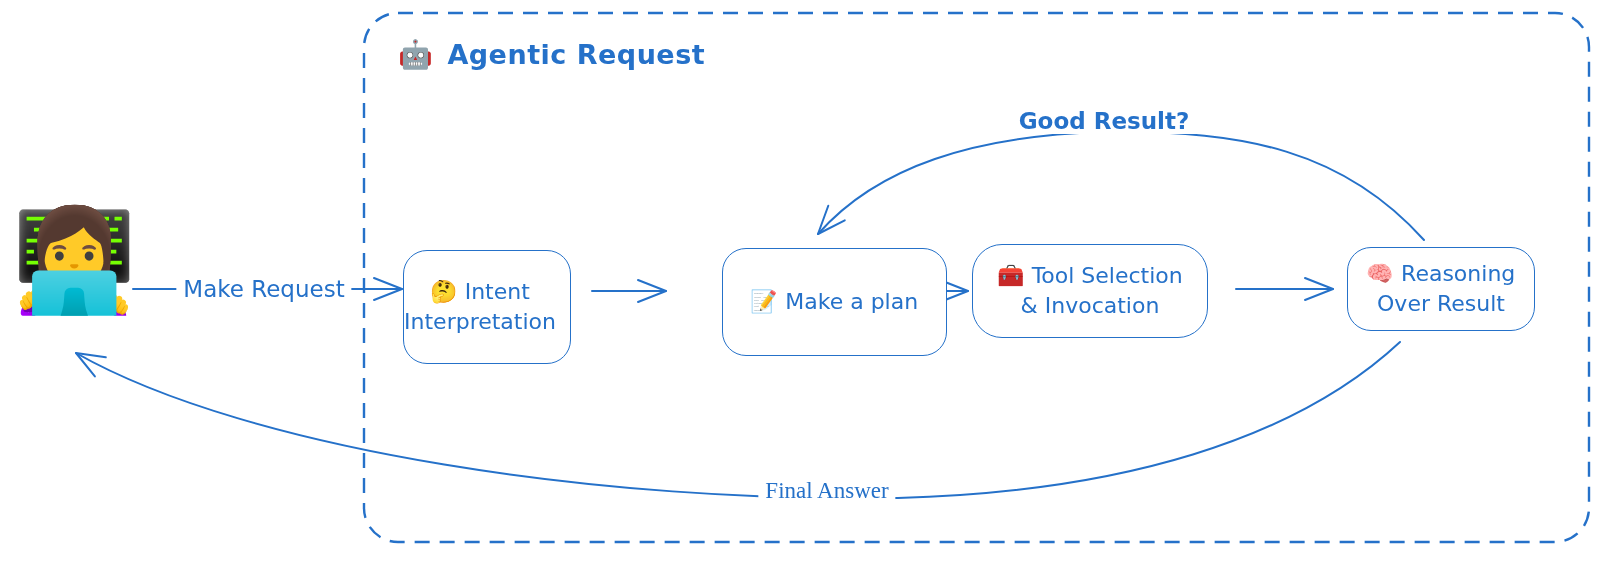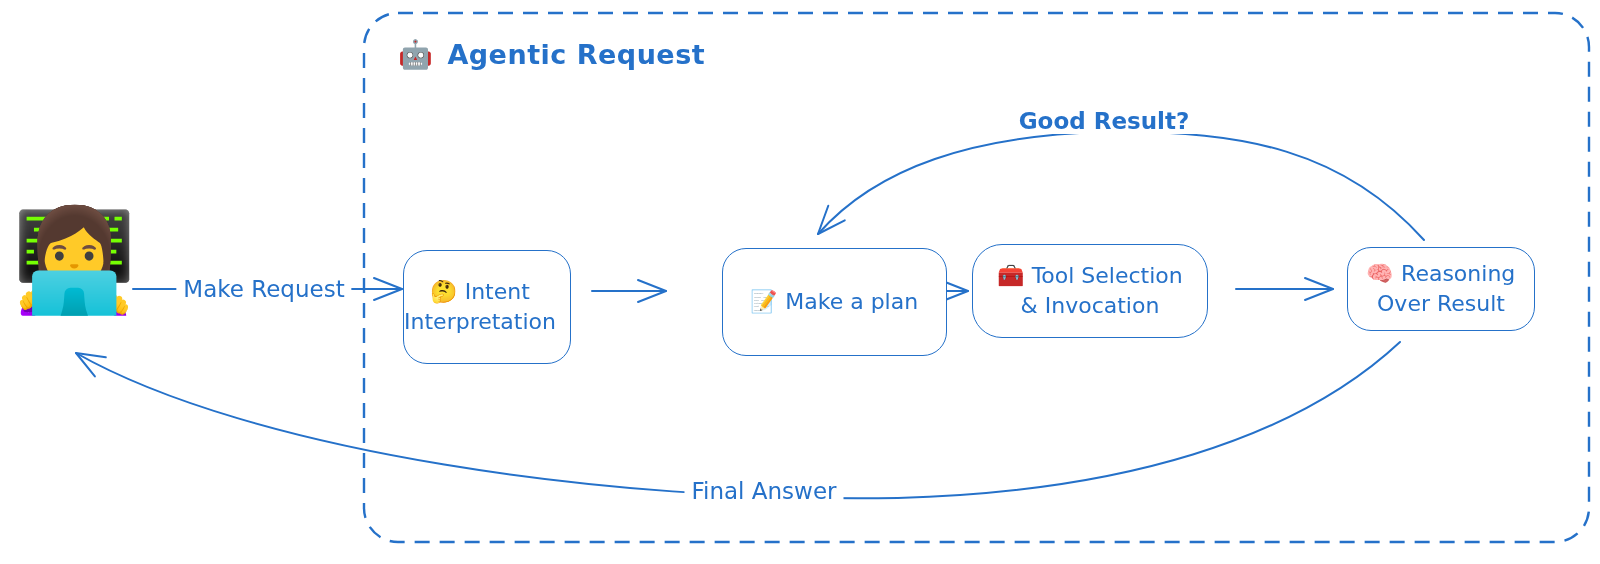--- a/index.html
+++ b/index.html
@@ -75,21 +75,21 @@
     font-weight: 500;
     white-space: nowrap;
     color: var(--accent);
   }
   #node-intent   { left: 403px; top: 250px; width: 168px; height: 114px; justify-content: flex-end; }
   #node-plan     { left: 682px; top: 248px; width: 225px; height: 108px; margin-left: 40px; }
   #node-tools    { left: 972px; top: 244px; width: 236px; height: 94px; border-radius: 30px; }
   #node-reason   { left: 1347px; top: 247px; width: 188px; height: 84px; }
   #label-user-request { left: 264px;  top: 289px; }
   #label-good-result  { left: 1104px; top: 121px; font-weight: bold; }
-  #label-final-answer { left: 764px;  top: 491px; }
+  #label-final-answer { left: 827px;  top: 491px; font-family: Liberation Serif, serif; }
 </style>
 </head>
 <body>
 
 <div class="stage">
 
   <svg class="wires" viewBox="0 0 1600 564" xmlns="http://www.w3.org/2000/svg">
     <defs>
       <marker id="arrow" markerUnits="userSpaceOnUse" markerWidth="36" markerHeight="32" refX="31" refY="15" orient="auto">
         <path class="edge" d="M3,4 L31,15 L3,26"></path>

